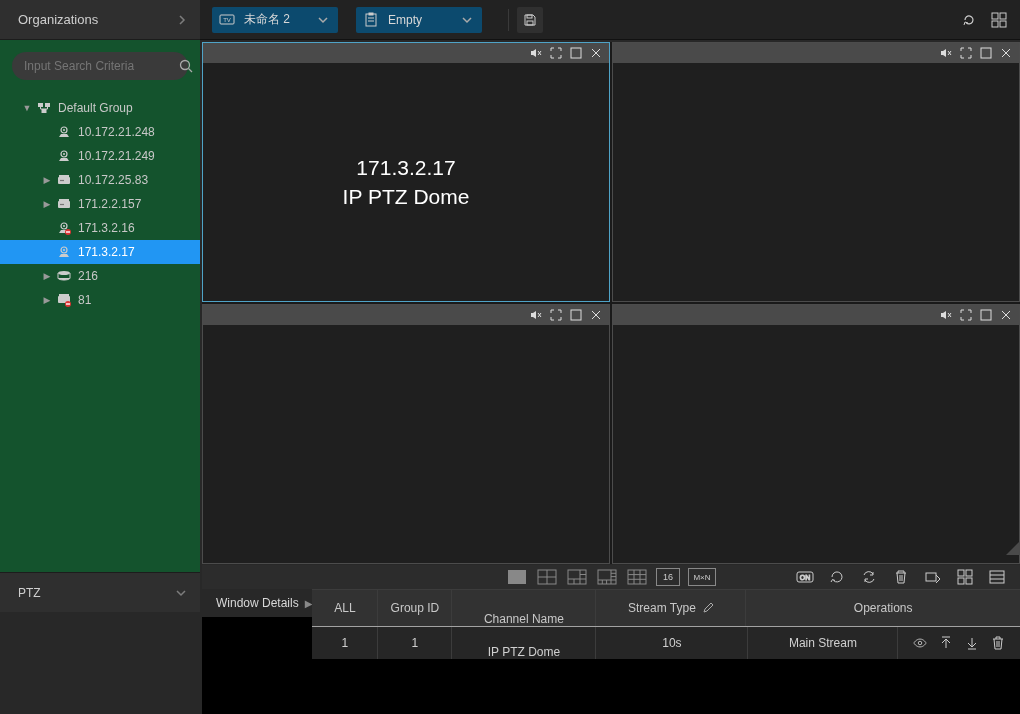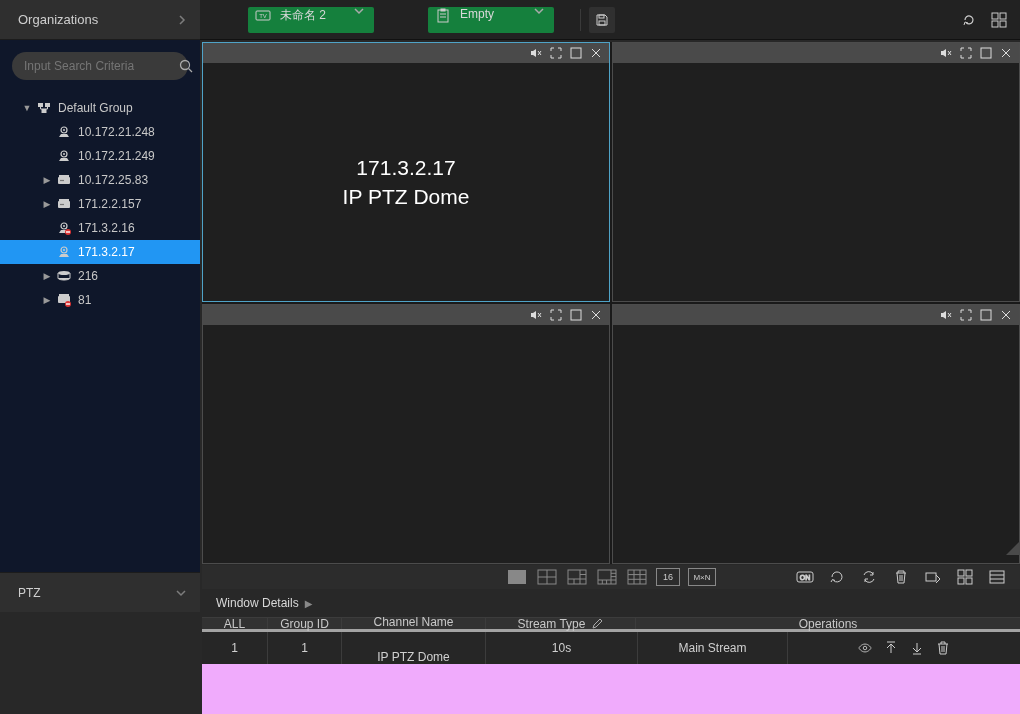--- a/index.html
+++ b/index.html
@@ -1,41 +1,41 @@
 <!DOCTYPE html>
 <html><head>
 <meta charset="utf-8">
 <style>
   * { box-sizing: border-box; margin:0; padding:0; }
   html,body { width:1020px; height:714px; background:#282828; font-family:"Segoe UI",Arial,sans-serif; font-size:12px; color:#cfcfcf; overflow:hidden; }
   svg { display:block; }
 
   
-  .sidebar { position:absolute; left:0; top:0; width:200px; height:612px; background:#0f172a; display:flex; flex-direction:column; }
+  .sidebar { position:absolute; left:0; top:0; width:200px; height:612px; background:#14532d; display:flex; flex-direction:column; }
   .panel-header { height:40px; display:flex; align-items:center; padding:0 14px 0 18px; background:#2f2f2f; border-bottom:1px solid #1c1c1c; font-size:13px; }
   .panel-header .arrow { margin-left:auto; color:#7d7d7d; }
   .search-wrap { padding:12px 12px 8px 12px; }
   .search-box { height:28px; background:#3a3a3a; border-radius:14px; display:flex; align-items:center; padding:0 12px; }
   .search-box input { flex:1; background:none; border:none; outline:none; color:#999; font-size:12px; font-family:inherit; }
   .search-box .sicon { color:#aaa; }
   .tree { flex:1; overflow:auto; padding-top:8px; }
   .tree-row { display:flex; align-items:center; height:24px; font-size:12px; color:#c8c8c8; cursor:default; }
   .tree-row .exp { width:10px; text-align:center; color:#999; font-size:9px; margin-right:4px;}
   .tree-row .icon { width:16px; height:16px; margin-right:6px; display:flex; align-items:center; justify-content:center;}
   .tree-row.sel { background:#2196f3; color:#fff; }
   .tree-row.sel .icon svg, .tree-row.sel .exp { color:#fff; }
   .lvl0 { padding-left:22px; }
   .lvl1 { padding-left:56px; }
   .lvl1.with-exp{ padding-left:42px;}
   .panel-footer { height:40px; display:flex; align-items:center; padding:0 14px 0 18px; background:#2f2f2f; border-top:1px solid #1c1c1c; font-size:12px;}
   .panel-footer .arrow { margin-left:auto; color:#7d7d7d; }
 
   
   .top-toolbar { position:absolute; left:200px; right:0; top:0; height:40px; background:#222; border-bottom:1px solid #111; display:flex; align-items:center; padding:0 12px;}
-  .tb-group { display:flex; height:26px; background:#15803d; border-radius:2px; padding:0 10px 0 6px; margin-right:18px;margin-left:36px;}
+  .tb-group { display:flex; align-items:center; height:26px; background:#0c4a6e; border-radius:2px; padding:0 10px 0 6px; margin-right:18px;}
   .tb-group .gicon{ width:18px; height:18px; margin-right:8px; display:flex;align-items:center;justify-content:center;color:#ddd;}
   .tb-group .glabel{ font-size:12px; color:#d8d8d8; min-width:60px;}
   .tb-group .caret{ margin-left:14px; color:#aaa;}
   .tb-vbar{ width:1px; height:22px; background:#3a3a3a; margin:0 8px;}
   .tb-save{ width:26px;height:26px; background:#303030; border-radius:2px; display:flex;align-items:center;justify-content:center; color:#ccc;}
   .tb-right{ margin-left:auto; display:flex; gap:12px; color:#ccc;}
   .tb-right div{ width:18px;height:18px; display:flex;align-items:center;justify-content:center;}
 
   
   .video-area{ position:absolute; left:202px; right:0; top:42px; bottom:150px; display:grid; grid-template-columns:1fr 1fr; grid-template-rows:1fr 1fr; gap:2px; background:#1a1a1a;}
@@ -46,26 +46,26 @@
   .pane-body{ flex:1; background:#1f1f1f; display:flex; flex-direction:column; align-items:center; justify-content:center; color:#fff; font-size:20px; line-height:1.4; }
 
   
   .video-strip{ position:absolute; left:202px; right:0; bottom:125px; height:24px; background:#2c2c2c; display:flex; align-items:center; justify-content:center; gap:8px; color:#bbb;text-decoration:underline;}
   .strip-btn{ width:22px;height:18px; border:1px solid transparent; display:flex;align-items:center;justify-content:center; cursor:pointer;}
   .strip-btn.box{ border:1px solid #888;}
   .strip-group-right{ position:absolute; right:12px; display:flex; gap:10px;}
   .strip-corner{ position:absolute; right:0; top:-24px; width:0;height:0; border-left:14px solid transparent; border-bottom:14px solid #4a4a4a;}
 
   
-  .details{ position:absolute; left:202px; right:0; bottom:0; height:125px; background:#f0abfc; display:flex; flex-direction:column;}
+  .details{ position:absolute; left:202px; right:0; bottom:0; height:125px; background:#000000; display:flex; }
   .details-hdr{ height:28px; display:flex; align-items:center; padding-left:14px; font-size:12px; color:#d8d8d8; background:#282828;}
   .details-hdr .sarr{ margin-left:6px; color:#888; font-size:10px;}
   .tbl{ flex:1; font-size:12px;}
   .thead,.trow{ display:flex; }
-  .thead{ height:15px; background:#323232; color:#c8c8c8; border-top:1px solid #3c3c3c; border-bottom:3px solid #a3a3a3;}
+  .thead{ height:38px; background:#323232; color:#c8c8c8; border-top:1px solid #3c3c3c; border-bottom:1px solid #a3a3a3;}
   .trow{ height:32px; background:#262626; color:#d0d0d0;}
   .th,.td{ display:flex; align-items:center; justify-content:center; border-right:1px solid #3c3c3c;}
   .th .pen{ margin-left:6px; color:#999;}
   .c0{ width:66px;}
   .c1{ width:74px;}
   .c2{ width:144px;align-items:flex-end;}
   .c3{ width:152px;}
   .c4{ width:150px;}
   .c5{ flex:1;}
   .ops{ display:flex; gap:12px; color:#ccc; justify-content:center; }

